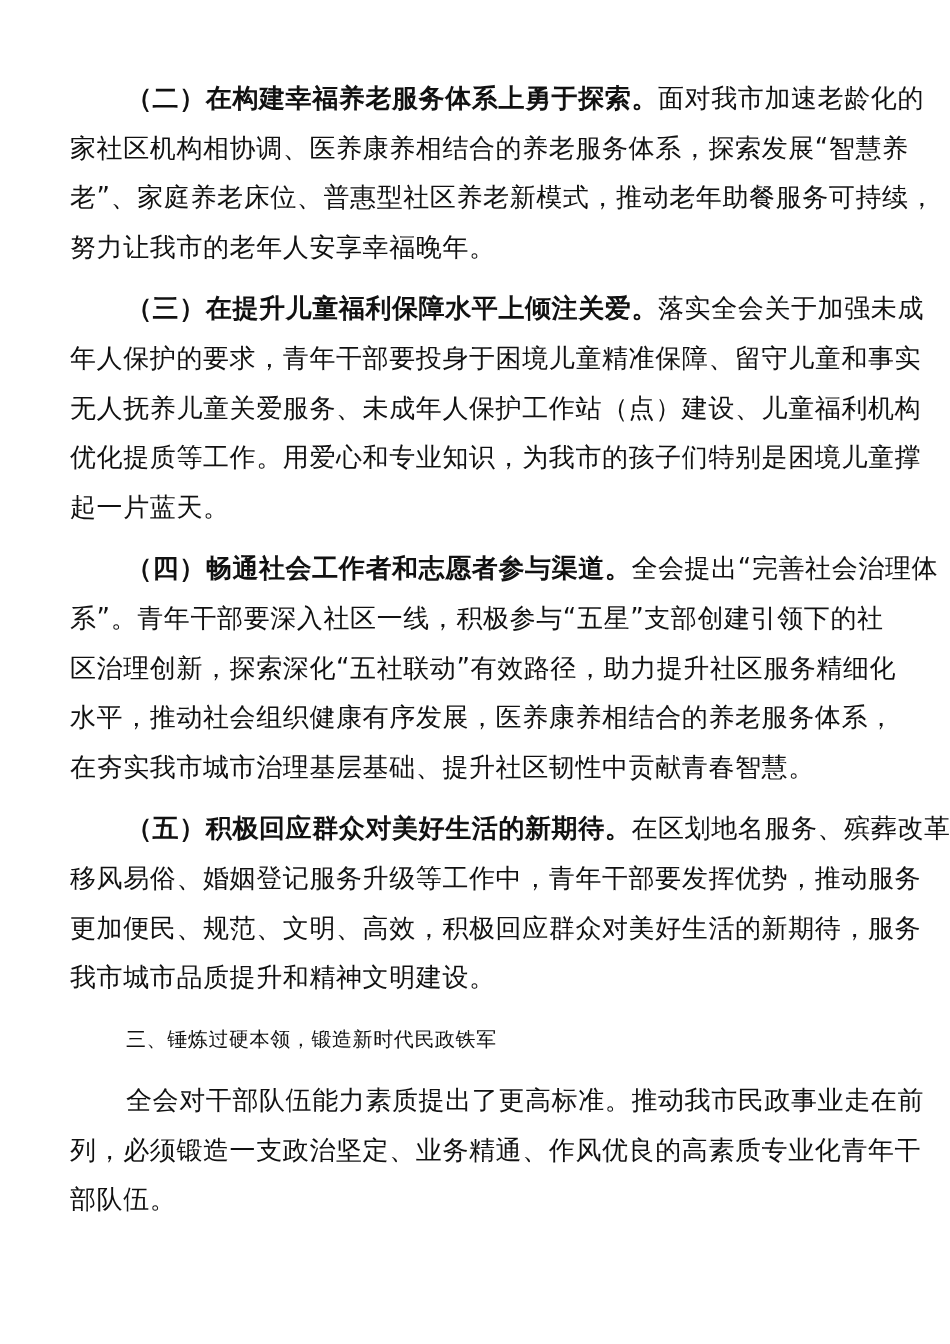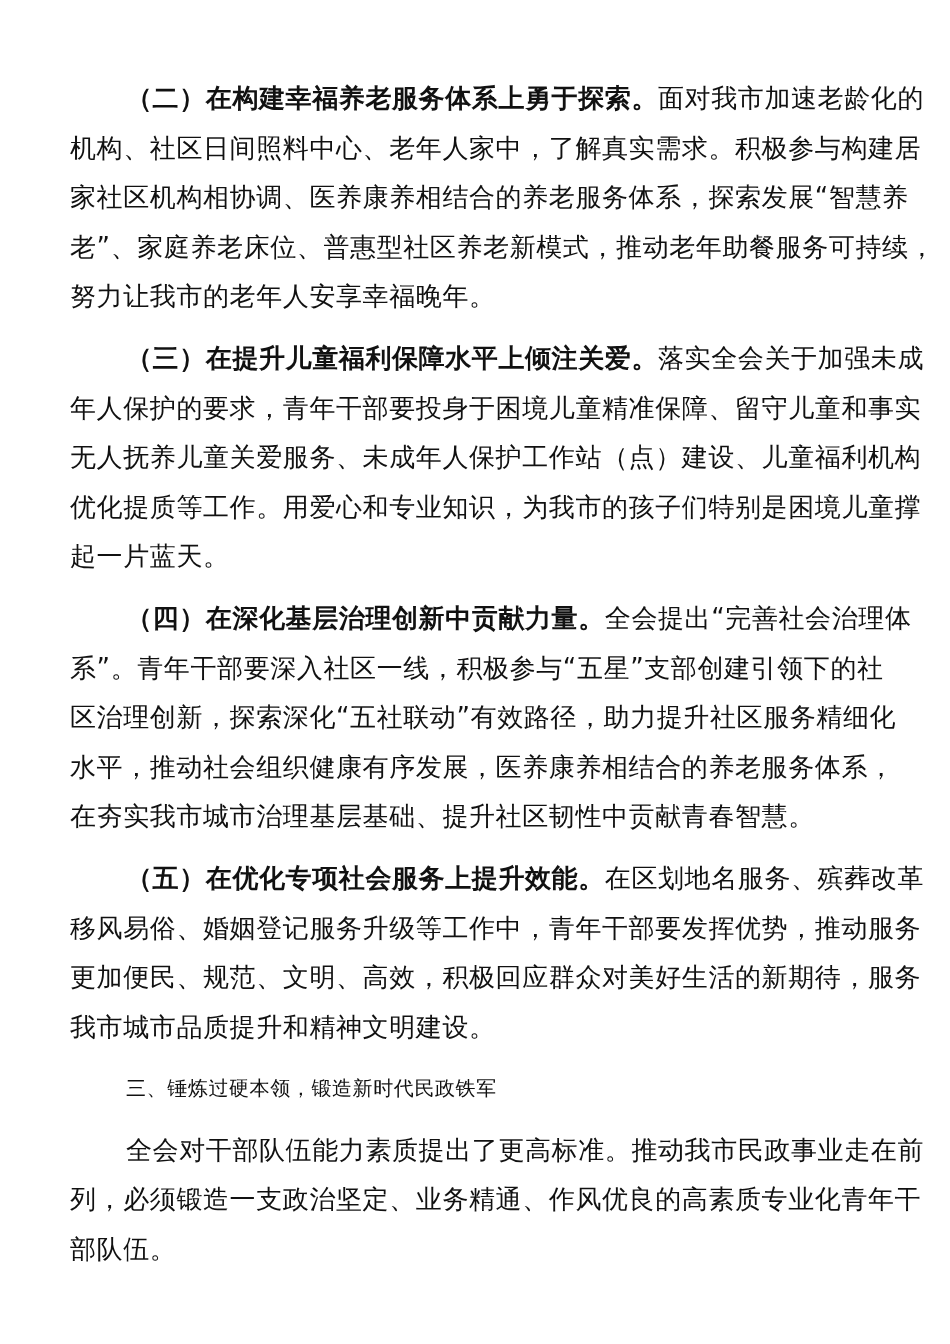--- a/index.html
+++ b/index.html
@@ -43,44 +43,43 @@
       font-size: 20px;
     }
   </style>
 </head>
 <body>
 
 <div class="page">
 
   <div class="para">
     <span class="line indent"><span class="lead">（二）在构建幸福养老服务体系上勇于探索。</span><span>面对我市加速老龄化的</span></span>
-    <span class="line">机构、社区日间照料中心、老年人家中，了解真实需求。积极参与构建居</span>
     <span class="line">家社区机构相协调、医养康养相结合的养老服务体系，探索发展“智慧养</span>
     <span class="line">老”、家庭养老床位、普惠型社区养老新模式，推动老年助餐服务可持续，</span>
     <span class="line">努力让我市的老年人安享幸福晚年。</span>
   </div>
 
   <div class="para">
     <span class="line indent"><span class="lead">（三）在提升儿童福利保障水平上倾注关爱。</span><span>落实全会关于加强未成</span></span>
     <span class="line">年人保护的要求，青年干部要投身于困境儿童精准保障、留守儿童和事实</span>
     <span class="line">无人抚养儿童关爱服务、未成年人保护工作站（点）建设、儿童福利机构</span>
     <span class="line">优化提质等工作。用爱心和专业知识，为我市的孩子们特别是困境儿童撑</span>
     <span class="line">起一片蓝天。</span>
   </div>
 
   <div class="para">
-    <span class="line indent"><span class="lead">（四）在深化基层治理创新中贡献力量。</span><span>全会提出“完善社会治理体</span></span>
+    <span class="line indent"><span class="lead">（四）畅通社会工作者和志愿者参与渠道。</span><span>全会提出“完善社会治理体</span></span>
     <span class="line">系”。青年干部要深入社区一线，积极参与“五星”支部创建引领下的社</span>
     <span class="line">区治理创新，探索深化“五社联动”有效路径，助力提升社区服务精细化</span>
     <span class="line">水平，推动社会组织健康有序发展，医养康养相结合的养老服务体系，</span>
     <span class="line">在夯实我市城市治理基层基础、提升社区韧性中贡献青春智慧。</span>
   </div>
 
   <div class="para">
-    <span class="line indent"><span class="lead">（五）在优化专项社会服务上提升效能。</span><span>在区划地名服务、殡葬改革</span></span>
+    <span class="line indent"><span class="lead">（五）积极回应群众对美好生活的新期待。</span><span>在区划地名服务、殡葬改革</span></span>
     <span class="line">移风易俗、婚姻登记服务升级等工作中，青年干部要发挥优势，推动服务</span>
     <span class="line">更加便民、规范、文明、高效，积极回应群众对美好生活的新期待，服务</span>
     <span class="line">我市城市品质提升和精神文明建设。</span>
   </div>
 
   <div class="para section-heading">
     <span class="line indent">三、锤炼过硬本领，锻造新时代民政铁军</span>
   </div>
 
   <div class="para">

